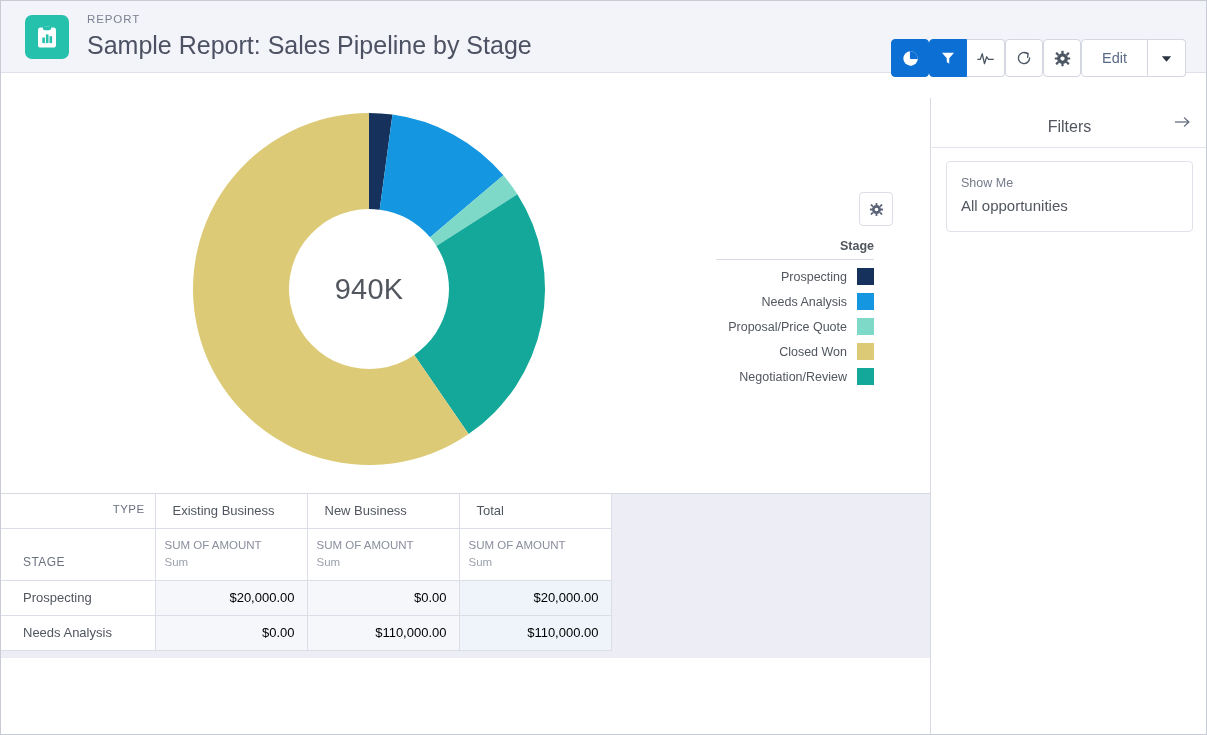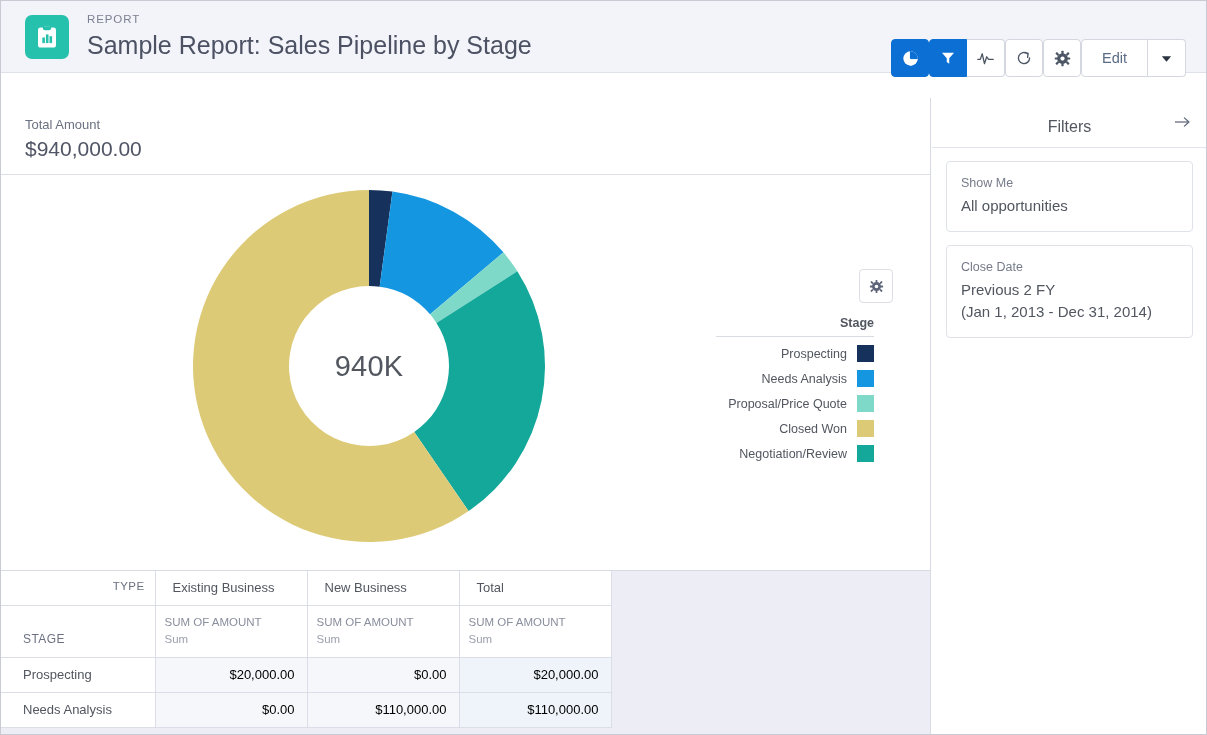--- a/index.html
+++ b/index.html
@@ -278,24 +278,20 @@
           <svg width="13" height="13" viewBox="0 0 14 14">
             <polygon points="2,4.5 12,4.5 7,10.5" fill="#2b3440"></polygon>
           </svg>
         </div>
       </div>
     </div>
   </div>
 
   <div class="body-area">
 
-    <div class="summary-bar">
-      <div class="summary-label">Total Amount</div>
-      <div class="summary-value">$940,000.00</div>
-    </div>
 
     <div class="chart-region">
 
       <div class="chart-gear">
         <svg width="15" height="15" viewBox="0 0 20 20">
           <g fill="#5c6478">
             <circle cx="10" cy="10" r="6"></circle>
             <rect x="8.8" y="1.2" width="2.4" height="3.8" rx="0.7"></rect>
             <rect x="8.8" y="15" width="2.4" height="3.8" rx="0.7"></rect>
             <rect x="1.2" y="8.8" width="3.8" height="2.4" rx="0.7"></rect>
@@ -416,23 +412,16 @@
         </svg>
       </div>
     </div>
     <div id="filter-cards">
         <div class="filter-card">
           <div class="filter-name">Show Me</div>
           <div class="filter-val">
             <div>All opportunities</div>
           </div>
         </div>
-        <div class="filter-card">
-          <div class="filter-name">Close Date</div>
-          <div class="filter-val">
-            <div>Previous 2 FY</div>
-            <div>(Jan 1, 2013 - Dec 31, 2014)</div>
-          </div>
-        </div>
       </div>
   </div>
 
 </div>
 
 </body></html>

